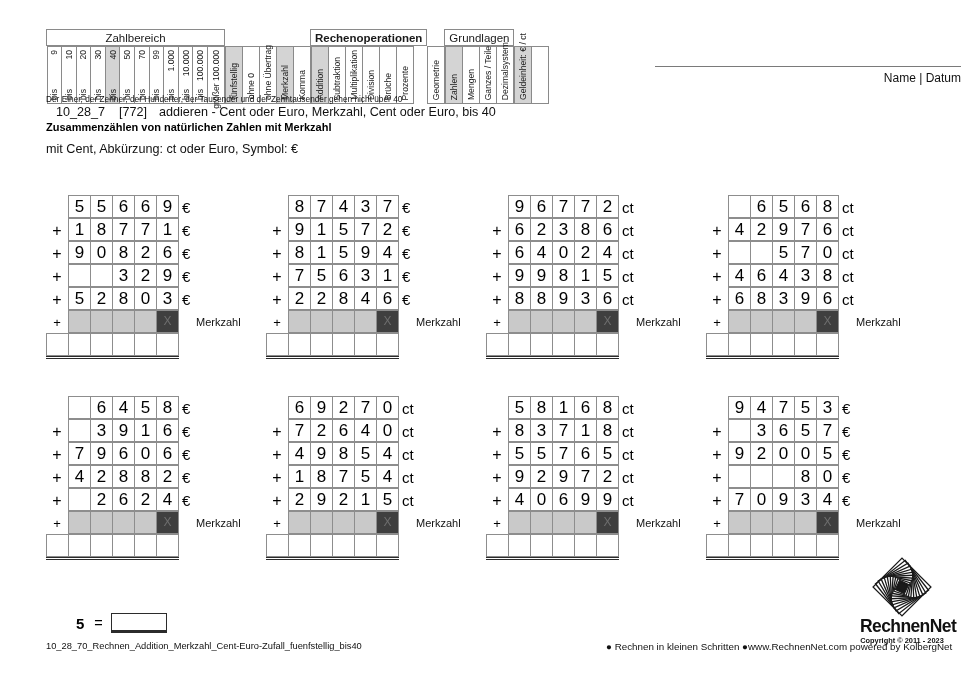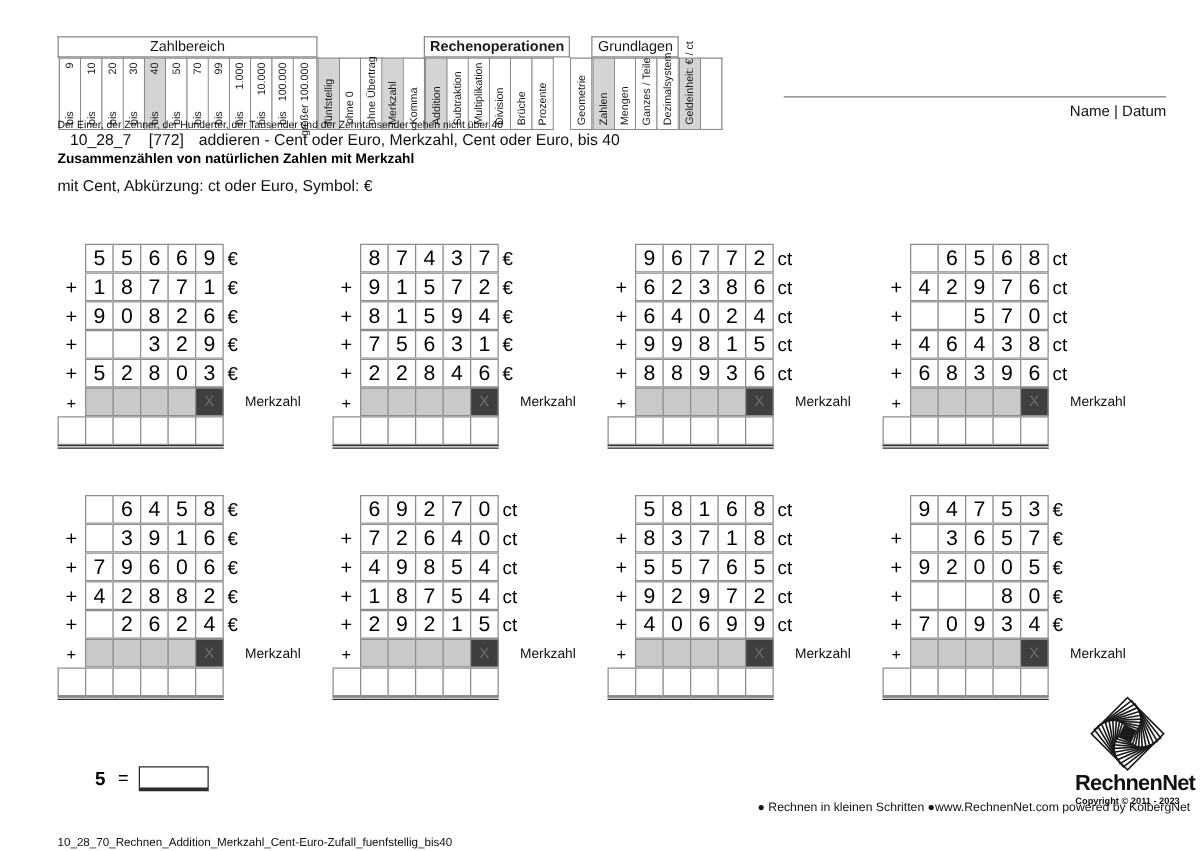--- a/index.html
+++ b/index.html
@@ -37,21 +37,21 @@
   .vtop .vtext { }
   .vbot { position:absolute; bottom:3px; left:50%; transform:translateX(-50%); }
   .cellinner { position:relative; width:100%; height:100%; }
 
   .note-line {
     position:absolute; left:46px; top:94px;
     font-size:8.3px; color:#111; white-space:nowrap;
   }
 
   
-  #namedatum { position:absolute; right:30px; top:66px; width:306px;margin-top:11px; }
+  #namedatum { position:absolute; right:2px; top:66px; width:306px; }
   #namedatum .rule { height:1px; background:#7a7a7a; width:100%; }
   #namedatum .lbl { text-align:right; font-size:12px; color:#111; padding-top:4px; }
 
   
   .subcode {
     position:absolute; left:46px; top:105px;
     font-size:12.6px; color:#111; white-space:nowrap;margin-left:10px;
   }
   .subcode .sp1 { display:inline-block; width:14px; }
   .subcode .sp2 { display:inline-block; width:12px; }
@@ -105,21 +105,21 @@
   .counttask { position:absolute; left:46px; top:613px; display:flex; align-items:center; }
   .counttask .q { font-size:14.5px; color:#111; }
   .counttask .dig { font-size:15px; font-weight:bold; padding:0 10px 0 30px; }
   .counttask .eq { font-size:14.5px; padding-right:8px; }
   .counttask .answerbox {
     width:56px; height:20px; border:1px solid #2b2b2b; background:#fff;
     border-bottom-width:3px;
   }
   .filecode {
     position:absolute; left:46px; top:641px;
-    font-size:9.3px; color:#111; white-space:nowrap;margin-top:28px;
+    font-size:9.3px; color:#111; white-space:nowrap;
   }
   .tagline {
     position:absolute; left:606px; top:641px;
     font-size:9.8px; color:#111; white-space:nowrap;
   }
   .weburl {
     position:absolute; left:748px; top:641px;
     font-size:9.8px; color:#111; white-space:nowrap;
   }
 
@@ -135,21 +135,21 @@
     margin-top:-1px; white-space:nowrap;
   }
 </style>
 </head>
 <body>
 
 <div id="header-table-wrap">
   <table class="classify">
     <tbody>
         <tr>
-      <td class="grp-title" id="grp-zahlbereich" style="width: 207px;">Zahlbereich</td>
+      <td class="grp-title" id="grp-zahlbereich" style="width: 178px;">Zahlbereich</td>
       <td class="grp-blank" id="grp-mid-blank" style="width: 86px;"></td>
       <td class="grp-title" id="grp-rechen" style="width: 103px; font-weight: bold;">Rechenoperationen</td>
       <td class="grp-blank" id="grp-geo-blank" style="width: 18px;"></td>
       <td class="grp-title" id="grp-grund" style="width: 69px;">Grundlagen</td>
       <td class="grp-blank" id="grp-tail-blank" style="width: 35px;"></td>
     </tr>
     <tr>
       <td style="padding:0 !important;border:none !important;">
         <table class="classify" id="tbl-zahlbereich">
               <tbody>

